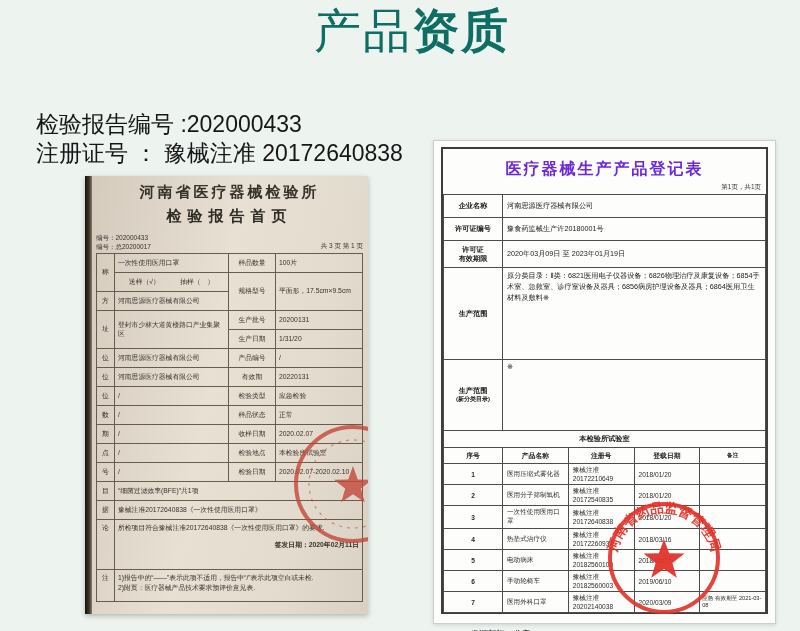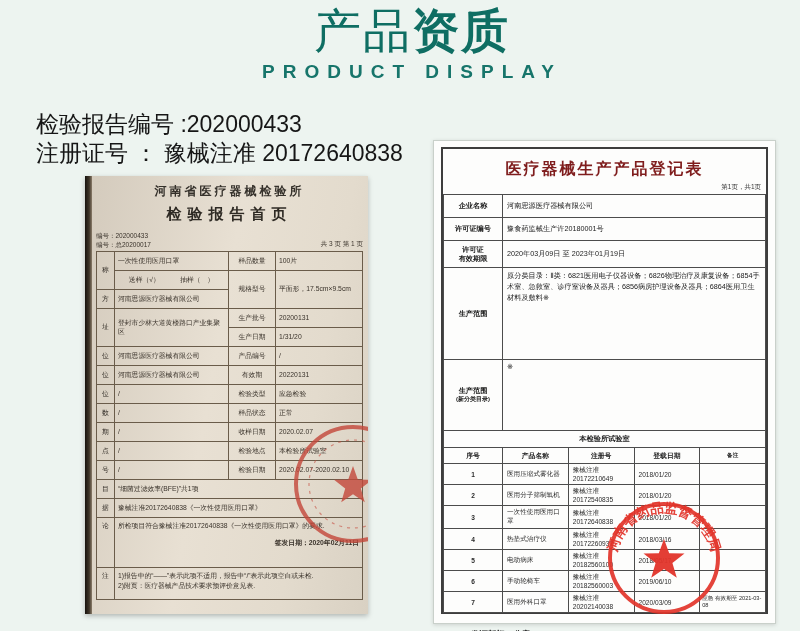--- a/index.html
+++ b/index.html
@@ -14,21 +14,21 @@
   
   .certs{position:absolute;top:110px;left:36px;font-size:23px;font-weight:400;color:#161616;line-height:29px;}
   
   .docL{position:absolute;left:85px;top:176px;width:283px;height:438px;overflow:hidden;
         background:linear-gradient(100deg,#d3cabc 0%,#e8e0d3 45%,#e3dbcd 75%,#d9d1c3 100%);
         box-shadow:0 2px 5px rgba(0,0,0,.25);}
   .docL .edge{position:absolute;left:0;top:0;bottom:0;width:7px;
         background:linear-gradient(to right,#17120d,#3f3529 60%,#8b7d6a);}
   .dlin{position:absolute;left:11px;top:7px;right:5px;color:#2c2620;}
   .dl-org{text-align:center;font-family:"Liberation Serif","DejaVu Serif",serif;
-          font-weight:700;font-size:12px;letter-spacing:3px;color:#35312b;}
+          font-weight:700;font-size:15px;letter-spacing:3px;color:#35312b;}
   .dl-title{text-align:center;font-family:"Liberation Serif","DejaVu Serif",serif;
           font-weight:700;font-size:15px;letter-spacing:6px;margin-top:5px;color:#2e2a24;}
   .dl-meta{display:flex;justify-content:space-between;align-items:flex-end;
            font-size:6.5px;margin-top:7px;color:#3a332b;}
   .dl-meta .nums{line-height:9px;}
   .dl-tab{width:100%;border-collapse:collapse;margin-top:2px;font-size:6.8px;line-height:1.25;
           table-layout:fixed;}
   .dl-tab td{border:1px solid #6a5c4a;padding:1px 3px;height:16px;color:#3a332b;
              overflow:hidden;vertical-align:middle;}
   .dl-tab td.lab{width:15px;text-align:center;padding:1px 1px;color:#2e2923;}
@@ -40,21 +40,21 @@
   .dl-foot{margin-top:12px;font-size:7.5px;font-weight:700;color:#26221c;position:relative;height:50px;}
   .sigrow{display:flex;align-items:center;gap:4px;}
   .sig-review{margin-left:72px;display:flex;align-items:center;gap:4px;}
   .sig svg{display:block;}
   .stampL{position:absolute;left:206px;top:246px;opacity:.8;}
   
   .docR{position:absolute;left:433px;top:140px;width:341px;height:482px;background:#fdfdfc;
         border:1px solid #c9d0ca;box-shadow:0 1px 4px rgba(0,0,0,.14);}
   .form{position:absolute;left:7px;top:6px;right:7px;bottom:9px;border:2px solid #3d3d3d;color:#1d1d1d;}
   .f-title{text-align:center;font-family:"Liberation Serif","DejaVu Serif",serif;font-weight:700;
-           font-size:16px;letter-spacing:2px;margin-top:10px;color:#7f1d1d;}
+           font-size:16px;letter-spacing:2px;margin-top:10px;color:#6d28d9;}
   .f-page{text-align:right;font-size:6.5px;margin:3px 5px 2px 0;color:#333;}
   .f-tab{width:100%;border-collapse:collapse;font-size:7.2px;table-layout:fixed;color:#222;padding-left:17px;}
   .f-tab td{border:1px solid #4c4c4c;padding:2px 4px;vertical-align:middle;}
   .f-tab td.flab{width:50px;text-align:center;font-weight:700;color:#1a1a1a;line-height:1.3;}
   .f-tab .h22 td{height:18px;}
   .f-tab .h26 td{height:22px;margin-left:44px;}
   .f-tab .scope td{height:86px;vertical-align:top;padding-top:3px;line-height:1.5;}
   .f-tab .scope2 td{height:66px;vertical-align:top;padding-top:2px;}
   .f-tab .listhead td{height:12px;text-align:center;font-weight:700;}
   .f-tab .cols td{height:11px;text-align:center;font-weight:700;font-size:6.8px;}
@@ -64,21 +64,20 @@
   .f-tab td.w-date{width:62px;} .f-tab td.w-note{width:40px;font-size:5.6px;line-height:1.25;padding:1px 2px;}
   .f-bottom{position:relative;height:66px;}
   .issuer{position:absolute;left:28px;top:16px;font-weight:700;font-size:8.5px;color:#111;}
   .stampR{position:absolute;left:170px;top:357px;z-index:5;}
 </style>
 </head>
 <body>
 
 <div class="hdr">
   <div class="hdr-zh"><span class="lt">产品</span><span class="bd">资质</span></div>
-  <div class="hdr-en">PRODUCT DISPLAY</div>
 </div>
 
 <div class="certs">
   <div>检验报告编号 :202000433</div>
   <div>注册证号 ：  豫械注准 20172640838</div>
 </div>
 
 <div class="docL">
   <div class="edge"></div>
   <div class="dlin">

